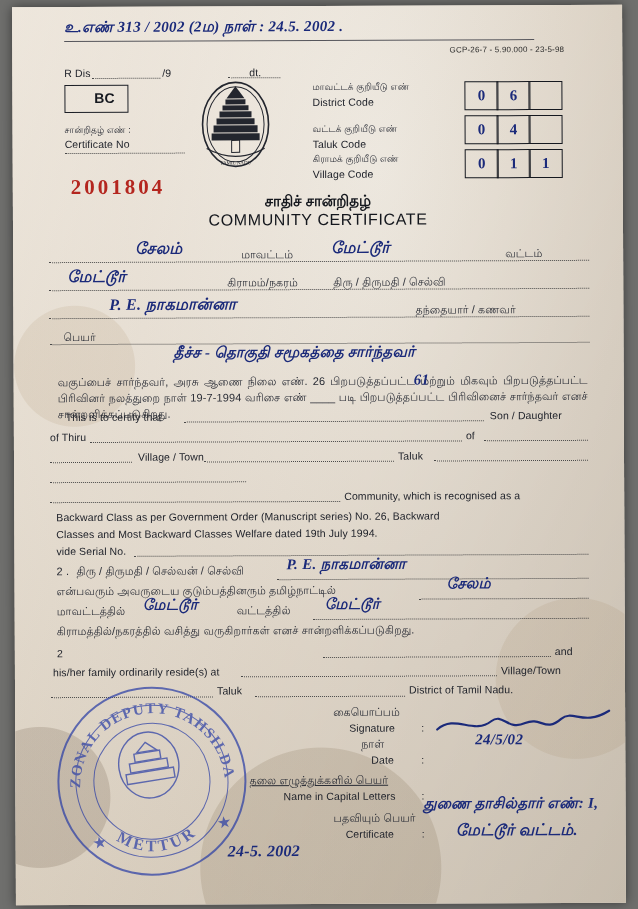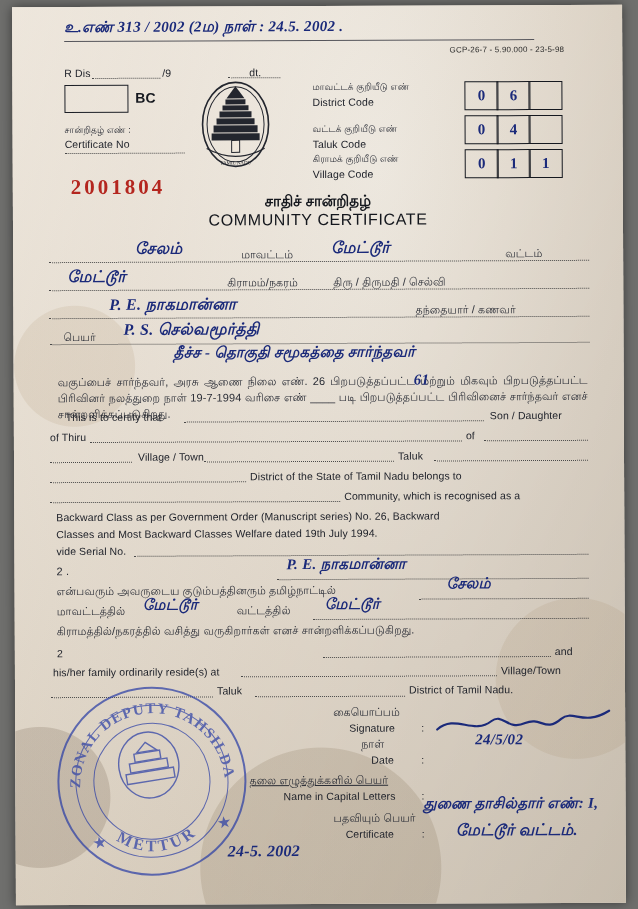--- a/index.html
+++ b/index.html
@@ -41,21 +41,21 @@
     font-style:italic;
     letter-spacing:.3px;
   }
   .rule{position:absolute;border-bottom:1px dotted #4a4a4a;height:0;}
   .rule.solid{border-bottom:1px solid #55555b;}
   .box{position:absolute;border:1.4px solid #1c1f26;}
   
   #topline{position:absolute;left:52px;top:12px;width:480px;}
   #gcp{position:absolute;right:58px;top:40px;font-size:8px;color:#2b2b2b;letter-spacing:.2px;}
   #bcbox{left:52px;top:78px;width:62px;height:26px;}
-  #bc{position:absolute;left:52px;top:78px;width:80px;height:26px;display:flex;align-items:center;justify-content:center;font-size:14px;font-weight:bold;color:#15181f;padding-left:41px;}
+  #bc{position:absolute;left:52px;top:78px;width:80px;height:26px;display:flex;align-items:center;justify-content:center;font-size:14px;font-weight:bold;color:#15181f;}
   
   #emblem{position:absolute;left:186px;top:66px;width:74px;height:96px;}
   
   .codecell{position:absolute;border:1.3px solid #15181f;width:32px;height:27px;display:flex;align-items:center;justify-content:center;font-family:"Liberation Serif",serif;font-size:15px;color:#1b2a7a;font-weight:bold;}
   
   #certno{position:absolute;left:58px;top:168px;font-family:"Liberation Serif",serif;font-size:21px;color:#b4261f;letter-spacing:3px;font-weight:bold;}
   
   #t-tam{position:absolute;top:186px;left:0;width:610px;text-align:center;font-size:15px;color:#14171d;font-weight:bold;}
   #t-eng{position:absolute;top:205px;left:0;width:610px;text-align:center;font-size:16px;color:#14171d;letter-spacing:.6px;}
   #seal{
@@ -143,21 +143,20 @@
   <div class="hw" style="position:absolute;left:54px;top:261px;font-size:16px;">மேட்டூர்</div>
   <div class="lbl tam" style="left:214px;top:270px;">கிராமம்/நகரம்</div>
   <div class="lbl tam" style="left:320px;top:270px;">திரு / திருமதி / செல்வி</div>
 
   <div class="rule" style="left:36px;top:311px;width:540px;"></div>
   <div class="hw" style="position:absolute;left:96px;top:289px;font-size:16px;">P. E. நாகமான்னா</div>
   <div class="lbl tam" style="left:402px;top:298px;">தந்தையார் / கணவர்</div>
 
   <div class="rule" style="left:36px;top:337px;width:540px;"></div>
   <div class="lbl tam" style="left:50px;top:324px;">பெயர்</div>
-  <div class="hw" style="position:absolute;left:110px;top:314px;font-size:16px;">P. S. செல்வமூர்த்தி</div>
 
   <div class="hw" style="position:absolute;left:160px;top:338px;font-size:15px;">தீச்ச - தொகுதி  சமூகத்தை சார்ந்தவர்</div>
 
   <div class="lbl tam" style="left:44px;top:367px;width:530px;line-height:16px;text-align:justify;">வகுப்பைச்  சார்ந்தவர், அரசு  ஆணை  நிலை  எண். 26  பிறபடுத்தப்பட்ட  மற்றும்  மிகவும்  பிறபடுத்தப்பட்ட  பிரிவினர்  நலத்துறை  நாள் 19-7-1994  வரிசை  எண் ____ படி  பிறபடுத்தப்பட்ட  பிரிவினைச்  சார்ந்தவர்  எனச்  சான்றளிக்கப்படுகிறது.</div>
   <div class="hw" style="position:absolute;left:400px;top:366px;font-size:15px;">61</div>
 
   <div class="lbl" style="left:52px;top:404px;">This is to certify that</div>
   <div class="rule" style="left:170px;top:415px;width:300px;"></div>
   <div class="lbl" style="left:476px;top:404px;">Son / Daughter</div>
 
@@ -166,31 +165,31 @@
   <div class="lbl" style="left:452px;top:424px;">of</div>
   <div class="rule" style="left:470px;top:435px;width:104px;"></div>
 
   <div class="rule" style="left:36px;top:455px;width:82px;"></div>
   <div class="lbl" style="left:124px;top:444px;">Village / Town</div>
   <div class="rule" style="left:190px;top:455px;width:190px;"></div>
   <div class="lbl" style="left:384px;top:444px;">Taluk</div>
   <div class="rule" style="left:420px;top:455px;width:154px;"></div>
 
   <div class="rule" style="left:36px;top:475px;width:196px;"></div>
-  <div class="lbl" style="left:236px;top:464px;">District of the State of Tamil Nadu belongs to</div>
 
   <div class="rule" style="left:36px;top:495px;width:290px;"></div>
   <div class="lbl" style="left:330px;top:484px;">Community, which is recognised as a</div>
 
   <div class="lbl" style="left:42px;top:504px;">Backward Class as per Government Order (Manuscript series) No. 26, Backward</div>
   <div class="lbl" style="left:42px;top:521px;">Classes and Most Backward Classes Welfare dated 19th July 1994.</div>
   <div class="lbl" style="left:42px;top:538px;">vide Serial No.</div>
   <div class="rule" style="left:120px;top:549px;width:454px;"></div>
 
   <div class="lbl tam" style="left:42px;top:558px;">2 .</div>
+  <div class="lbl tam" style="left:62px;top:558px;">திரு / திருமதி / செல்வன் / செல்வி</div>
   <div class="hw" style="position:absolute;left:272px;top:550px;font-size:15px;">P. E. நாகமான்னா</div>
   <div class="rule" style="left:262px;top:573px;width:312px;"></div>
 
   <div class="lbl tam" style="left:42px;top:578px;">என்பவரும்  அவருடைய  குடும்பத்தினரும்  தமிழ்நாட்டில்</div>
   <div class="hw" style="position:absolute;left:432px;top:570px;font-size:15px;">சேலம்</div>
   <div class="rule" style="left:404px;top:593px;width:170px;"></div>
 
   <div class="lbl tam" style="left:42px;top:598px;">மாவட்டத்தில்</div>
   <div class="hw" style="position:absolute;left:128px;top:590px;font-size:15px;">மேட்டூர்</div>
   <div class="lbl tam" style="left:222px;top:598px;">வட்டத்தில்</div>

